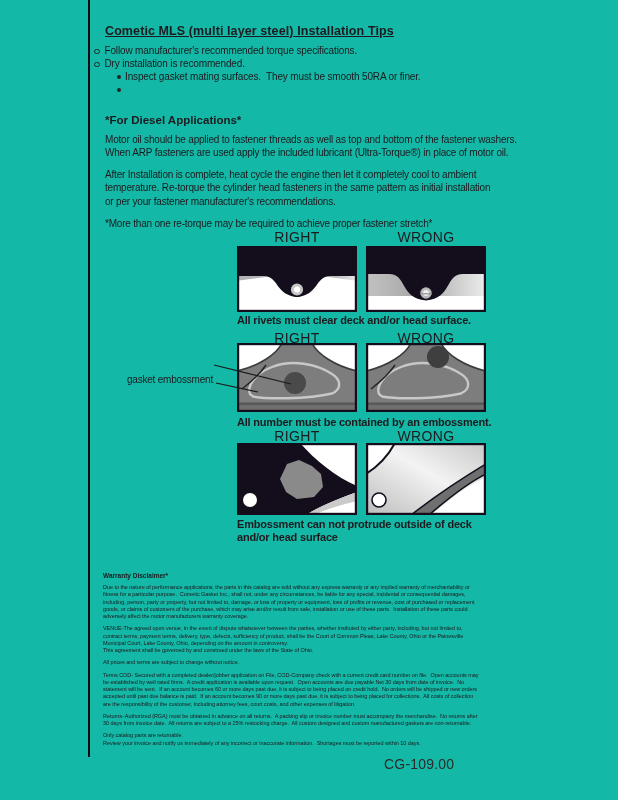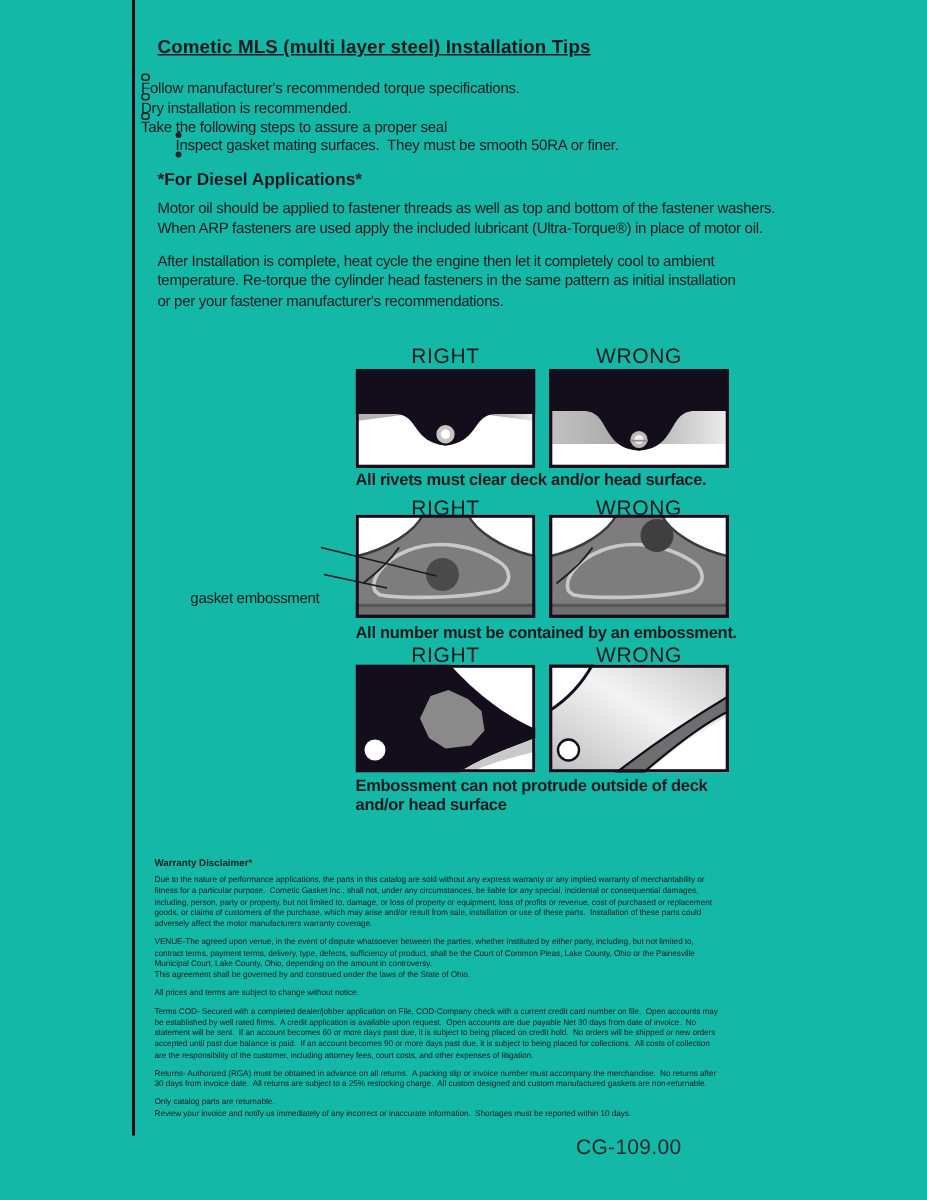--- a/index.html
+++ b/index.html
@@ -7,21 +7,21 @@
     position:relative;width:618px;height:800px;background:#14b8a6;overflow:hidden;
     font-family:"Liberation Sans", sans-serif;color:#1d1a1f;
   }
   .left-rule{position:absolute;left:88px;top:0;width:2px;height:757px;background:#0d0a12;}
 
   .title{
     position:absolute;left:105px;top:24px;font-size:12.5px;font-weight:bold;
     text-decoration:underline;letter-spacing:.1px;white-space:pre;
   }
   .tips{position:absolute;left:94px;top:45px;}
-  .b{display:flex;align-items:flex-start;height:13px;font-size:10px;letter-spacing:-.15px;white-space:pre;flex-direction:column;}
+  .b{display:flex;align-items:flex-start;height:13px;font-size:10px;letter-spacing:-.15px;white-space:pre;}
   .m-o{width:3.5px;height:3.5px;border:1px solid #242424;border-radius:50%;margin:3.5px 5px 0 0;flex:none;}
   .m-f{width:4px;height:4px;background:#242424;border-radius:50%;margin:3.5px 4px 0 0;flex:none;}
   .sub{margin-left:23px;}
 
   .diesel{position:absolute;left:105px;top:114px;width:470px;}
   .diesel h2{margin:0;font-size:11.5px;font-weight:bold;letter-spacing:0;}
   .diesel p{margin:7px 0 0 0;font-size:10px;line-height:13.4px;letter-spacing:-.2px;white-space:pre;}
   .diesel p.p2{margin-top:8px;}
   .diesel p.note{margin-top:9px;}
 
@@ -46,41 +46,38 @@
   <div class="title">Cometic MLS (multi layer steel) Installation Tips</div>
 
   <div class="tips">
     <div class="b">
       <span class="m-o"></span>
       <span>Follow manufacturer's recommended torque specifications.</span>
     </div>
     <div class="b">
       <span class="m-o"></span>
       <span>Dry installation is recommended.</span>
-    </div>
-    <div class="b">
-      <span class="m-o"></span>
-      <span>Take the following steps to assure a proper seal</span>
     </div>
     <div class="b sub">
       <span class="m-f"></span>
       <span>Inspect gasket mating surfaces.  They must be smooth 50RA or finer.</span>
     </div>
     <div class="b sub">
       <span class="m-f"></span>
     </div>
   </div>
 
   <div class="diesel">
     <h2>*For Diesel Applications*</h2>
     <p class="p1">Motor oil should be applied to fastener threads as well as top and bottom of the fastener washers.
 When ARP fasteners are used apply the included lubricant (Ultra-Torque®) in place of motor oil.</p>
     <p class="p2">After Installation is complete, heat cycle the engine then let it completely cool to ambient
 temperature. Re-torque the cylinder head fasteners in the same pattern as initial installation
 or per your fastener manufacturer's recommendations.</p>
+    <p class="note">*More than one re-torque may be required to achieve proper fastener stretch*</p>
   </div>
 
   <div class="dg-label" style="left:237px;top:229px">RIGHT</div>
   <div class="dg-label" style="left:366px;top:229px">WRONG</div>
 
   <svg class="dg-box" style="left:237px;top:246px" width="120" height="66" viewBox="0 0 120 66">
     <defs>
       <linearGradient id="g1r" x1="0" y1="0" x2="1" y2="0">
         <stop offset="0" stop-color="#9b9b9b"></stop>
           <stop offset="1" stop-color="#e6e6e6"></stop>
@@ -111,21 +108,21 @@
     <circle cx="60" cy="47" r="3" fill="#efefef"></circle>
     <line x1="54" y1="47.8" x2="66" y2="47.8" stroke="#909090" stroke-width="1.2"></line>
     <rect x="1.1" y="1.1" width="117.8" height="63.8" fill="none" stroke="#140e1c" stroke-width="2.2"></rect>
   </svg>
 
   <div class="dg-caption" style="top:314px">All rivets must clear deck and/or head surface.</div>
 
   <div class="dg-label" style="left:237px;top:330px">RIGHT</div>
   <div class="dg-label" style="left:366px;top:330px">WRONG</div>
 
-  <div class="dg-side-label" style="top:394px">gasket embossment</div>
+  <div class="dg-side-label" style="top:374px">gasket embossment</div>
 
   <svg class="dg-box" style="left:237px;top:343px" width="120" height="69" viewBox="0 0 120 69">
     <rect width="120" height="69" fill="#7d7d7d"></rect>
     <path d="M0,0 H45 C40,11 22,23 0,28 Z" fill="#ffffff"></path>
     <path d="M45,0 C40,11 22,23 0,28" fill="none" stroke="#3b3b3b" stroke-width="1.6"></path>
     <path d="M120,0 H75 C80,11 98,23 120,28 Z" fill="#ffffff"></path>
     <path d="M75,0 C80,11 98,23 120,28" fill="none" stroke="#3b3b3b" stroke-width="1.6"></path>
     <rect x="0" y="59.5" width="120" height="2.4" fill="#565656"></rect>
     <rect x="0" y="61.9" width="120" height="7.1" fill="#6f6f6f"></rect>
     <path d="M13,51 C10,44 17,31 35,24 C55,16 80,21 95,31 C104,36.5 105,46 95,50.5 C70,56.5 28,56 16,53.5 Z" fill="none" stroke="#c8c8c8" stroke-width="2.4"></path>

